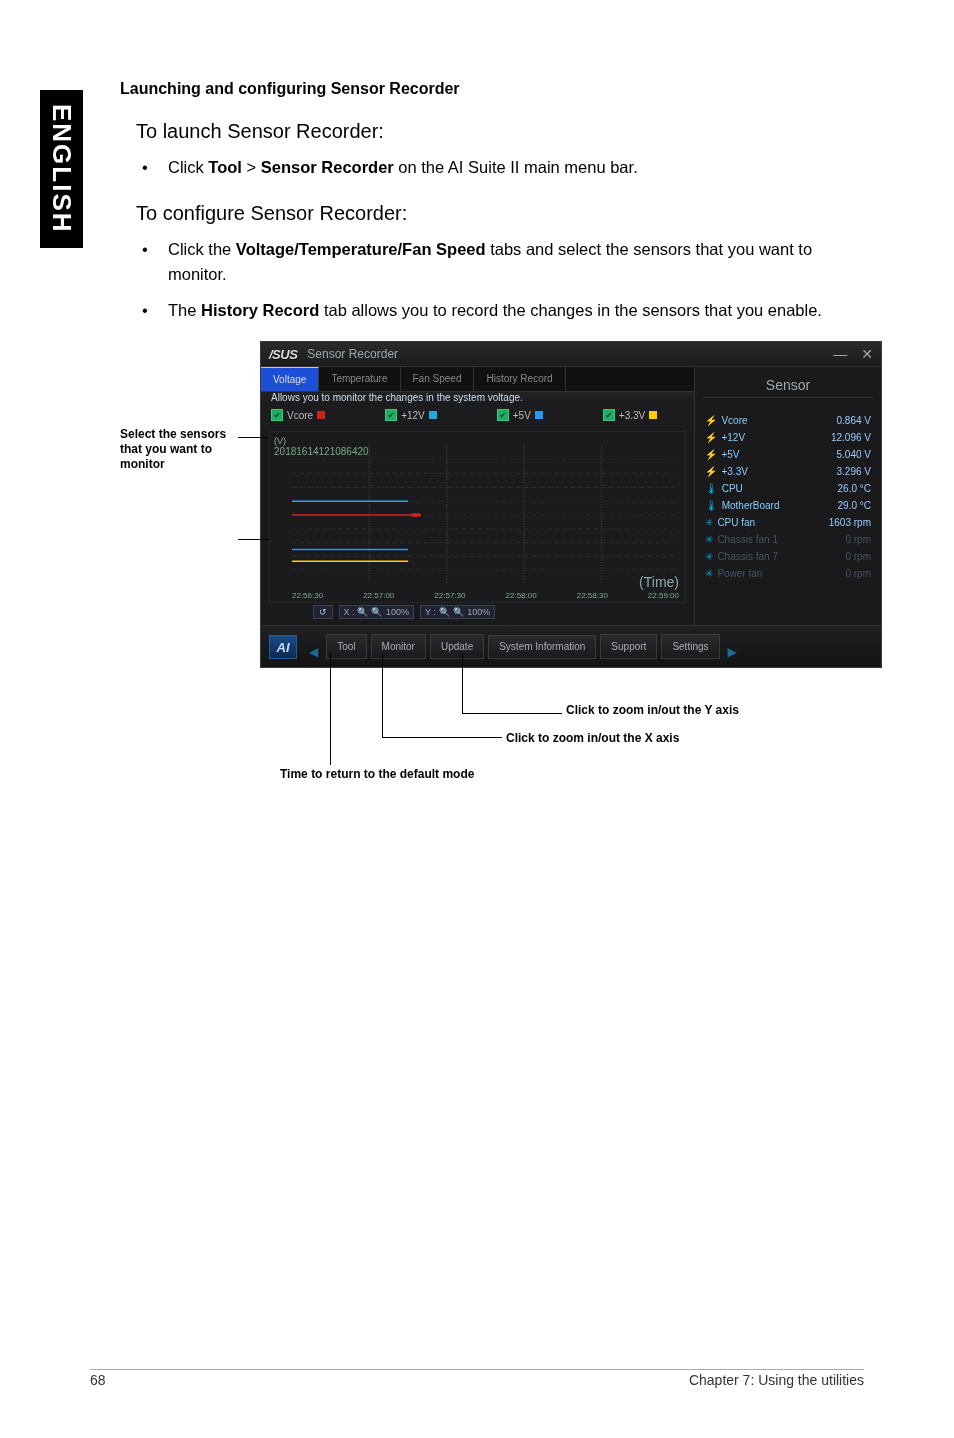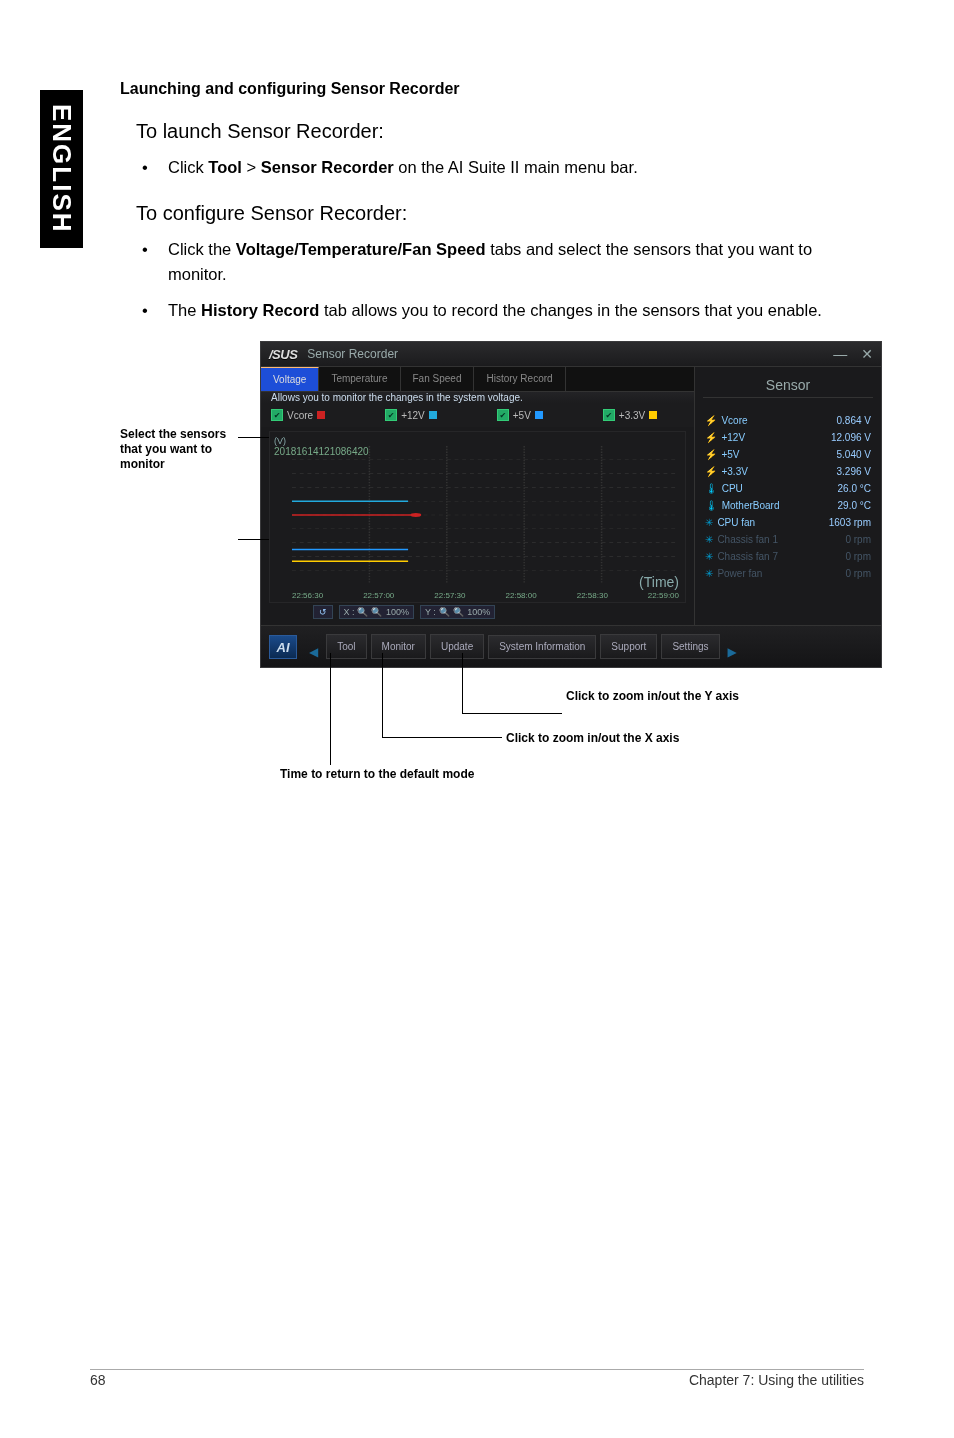--- a/index.html
+++ b/index.html
@@ -281,21 +281,21 @@
         <div class="fbtn">Update</div>
         <div class="fbtn" style="line-height:1.05">System Information</div>
         <div class="fbtn">Support</div>
         <div class="fbtn">Settings</div>
         <span class="nav-tri r">▶</span>
       </div>
     </div>
 
     <div class="cl" style="left:342px;top:312px;width:1px;height:60px"></div>
     <div class="cl" style="left:342px;top:372px;width:100px;height:1px"></div>
-    <div class="below-callout" style="left:446px;top:348px">Click to zoom in/out the Y axis</div>
+    <div class="below-callout" style="left:446px;top:362px">Click to zoom in/out the Y axis</div>
 
     <div class="cl" style="left:262px;top:312px;width:1px;height:84px"></div>
     <div class="cl" style="left:262px;top:396px;width:120px;height:1px"></div>
     <div class="below-callout" style="left:386px;top:390px">Click to zoom in/out the X axis</div>
 
     <div class="cl" style="left:210px;top:312px;width:1px;height:112px"></div>
     <div class="below-callout" style="left:160px;top:426px">Time to return to the default mode</div>
 
   </div>
 

